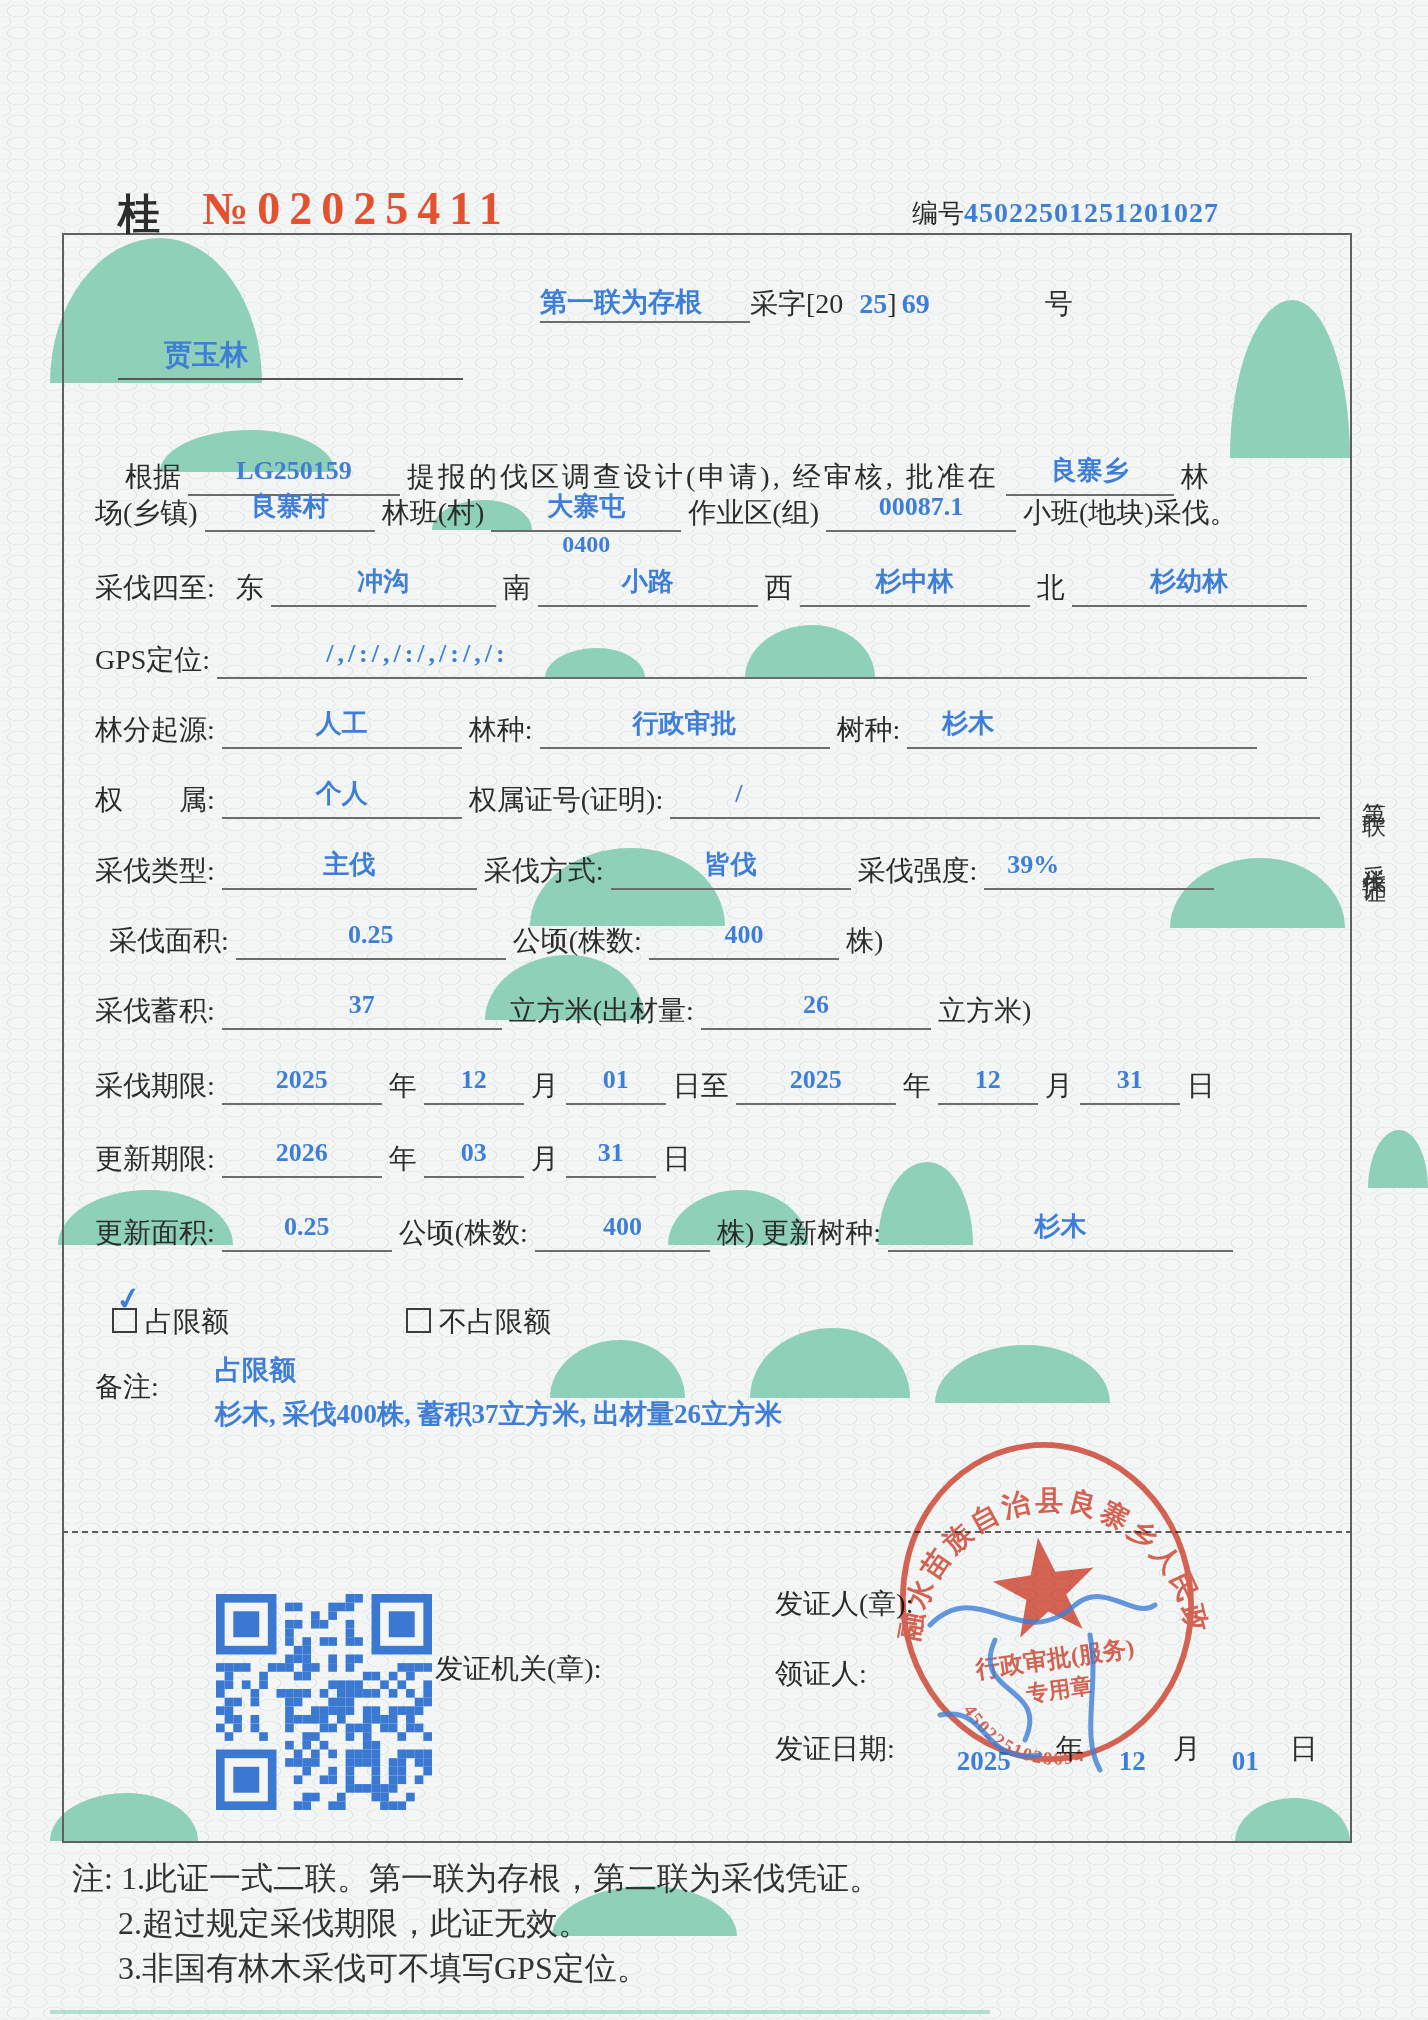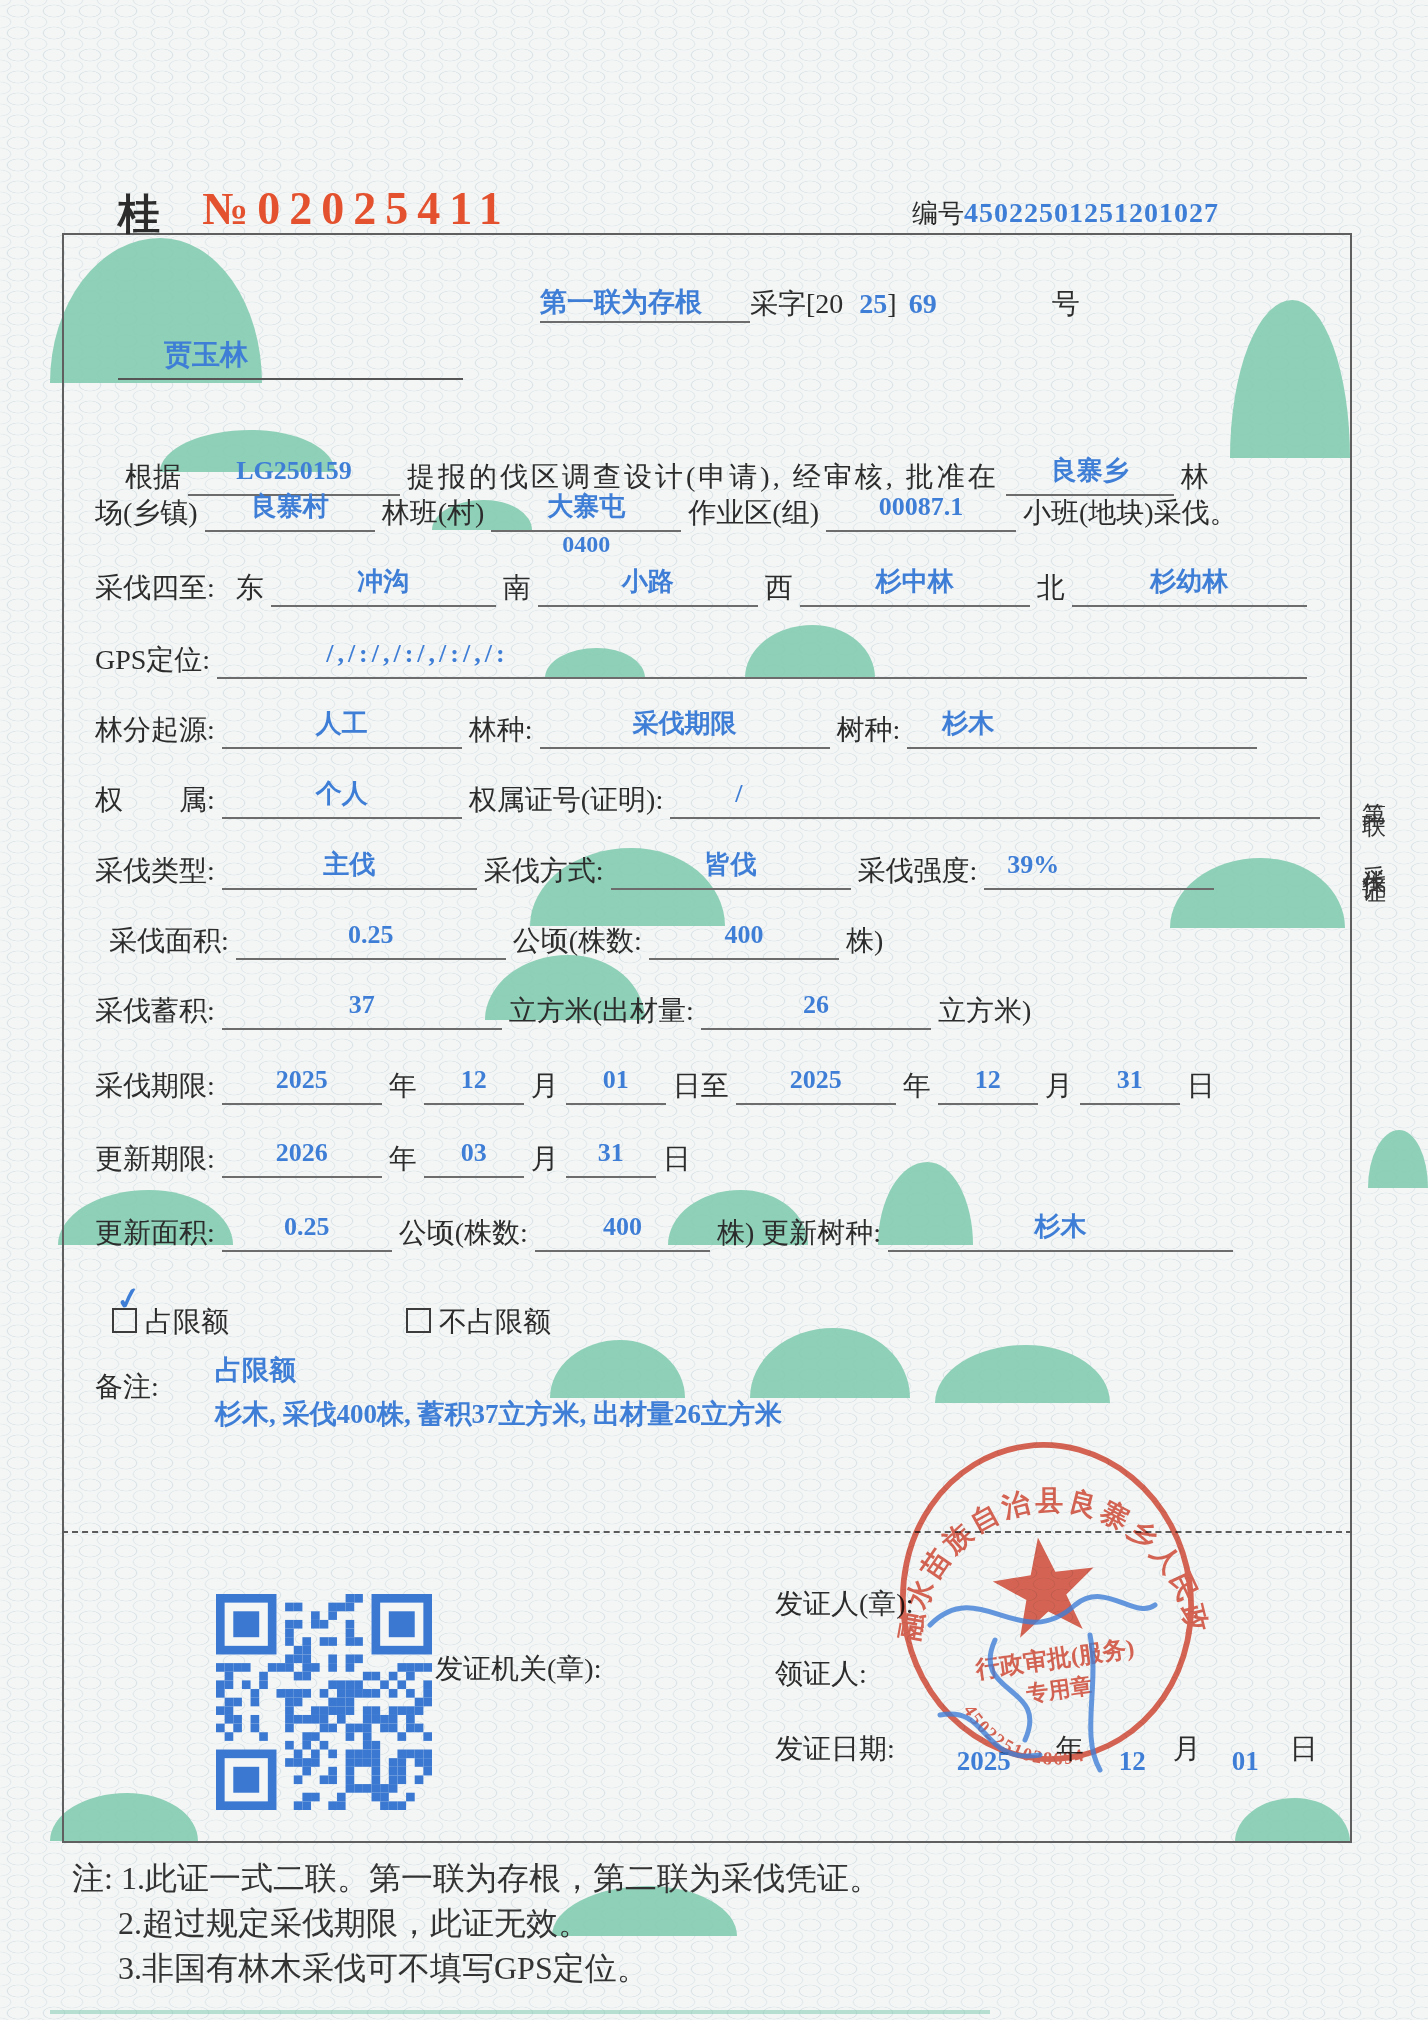--- a/index.html
+++ b/index.html
@@ -79,21 +79,21 @@
 
   <div class="region">桂</div>
   <div class="serial">№02025411</div>
   <div class="code-line">
     <span>编号</span><span class="num">45022501251201027</span>
   </div>
 
   <div class="box"></div>
 
   <div class="row" style="left:540px;top:283px;">
-    <span class="blank" style="width:210px;"><span class="fill" style="font-size:27px;">第一联为存根</span></span><span>采字[20</span><span class="blue" style="margin-left:16px;">25</span><span>]</span><span class="blue" style="margin-left:12px;">69</span><span style="margin-left:115px;">号</span>
+    <span class="blank" style="width:210px;"><span class="fill" style="font-size:27px;">第一联为存根</span></span><span>采字[20</span><span class="blue" style="margin-left:16px;">25</span><span>]</span><span class="blue" style="margin-left:5px;">69</span><span style="margin-left:115px;">号</span>
   </div>
 
   <div class="name-line">
     <span class="fill">贾玉林</span>
   </div>
 
   <div class="row" style="left:125px;top:422px;">
     <span>根据</span>
     <span class="blank" style="width:212px;margin-top:34px;"><span class="v">LG250159</span></span>
     <span style="letter-spacing:3px;">提报的伐区调查设计(申请), 经审核, 批准在</span>
@@ -125,21 +125,21 @@
 
   <div class="row" style="left:95px;top:639px;">
     <span>GPS定位:</span>
     <span class="blank" style="width:1090px;"><span class="v vleft" style="letter-spacing:4px;">/,/:/,/:/,/:/,/:</span></span>
   </div>
 
   <div class="row" style="left:95px;top:709px;">
     <span>林分起源:</span>
     <span class="blank" style="width:240px;"><span class="v">人工</span></span>
     <span>林种:</span>
-    <span class="blank" style="width:290px;"><span class="v">采伐期限</span></span>
+    <span class="blank" style="width:290px;"><span class="v">行政审批</span></span>
     <span>树种:</span>
     <span class="blank" style="width:350px;"><span class="v vleft">杉木</span></span>
   </div>
 
   <div class="row" style="left:95px;top:779px;">
     <span>权　　属:</span>
     <span class="blank" style="width:240px;"><span class="v">个人</span></span>
     <span>权属证号(证明):</span>
     <span class="blank" style="width:650px;"><span class="v vleft">/</span></span>
   </div>

